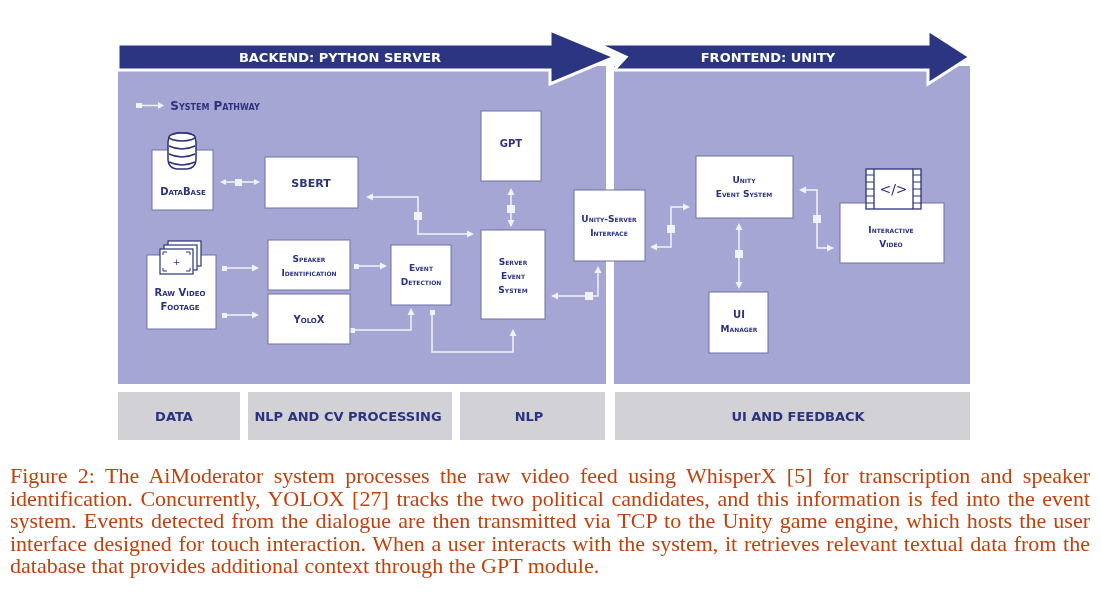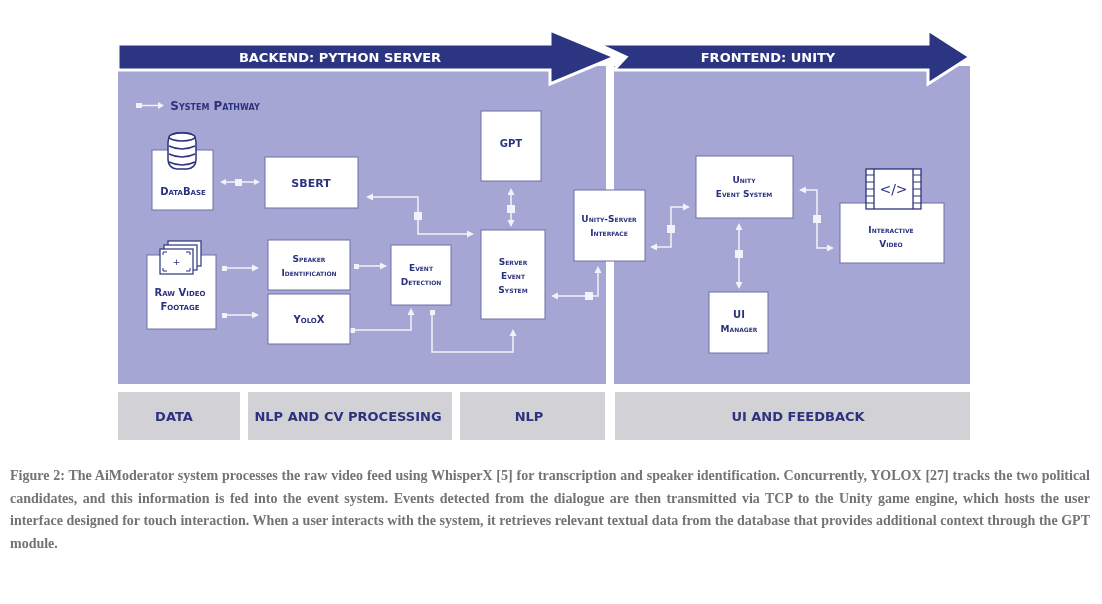--- a/index.html
+++ b/index.html
@@ -8,22 +8,22 @@
   .box { fill: #ffffff; stroke: #6f6fa8; stroke-width: 1; }
   .lbl { font-family: "DejaVu Sans", sans-serif; font-weight: bold; fill: #2c327e; text-anchor: middle; }
   .sc { font-variant: small-caps; }
   .hdr { font-family: "DejaVu Sans", sans-serif; font-weight: bold; fill: #ffffff; font-size: 13px; text-anchor: middle; }
   .cat { font-family: "DejaVu Sans", sans-serif; font-weight: bold; fill: #2c327e; font-size: 13px; text-anchor: middle; }
   .wire { stroke: #f2f2fa; stroke-width: 1.5; fill: none; }
   .head { fill: #f2f2fa; }
   .node { fill: #f2f2fa; }
   #caption {
     position: absolute; left: 10px; top: 465px; width: 1080px;
-    font-family: "Liberation Serif", serif; font-weight: bold; font-size: 14px; line-height: 22.5px;
-    color: #737373; margin: 0; text-align: justify;
+    font-family: "Liberation Serif", serif; font-weight: normal; font-size: 22px; line-height: 22.5px;
+    color: #c2410c; margin: 0; text-align: justify;
   }
 </style>
 </head>
 <body>
 
 <svg id="diagram" width="1102" height="460" viewBox="0 0 1102 460">
 
   <rect x="118" y="66" width="488" height="318" fill="#a5a6d3"></rect>
   <rect x="614" y="66" width="356" height="318" fill="#a5a6d3"></rect>
 

